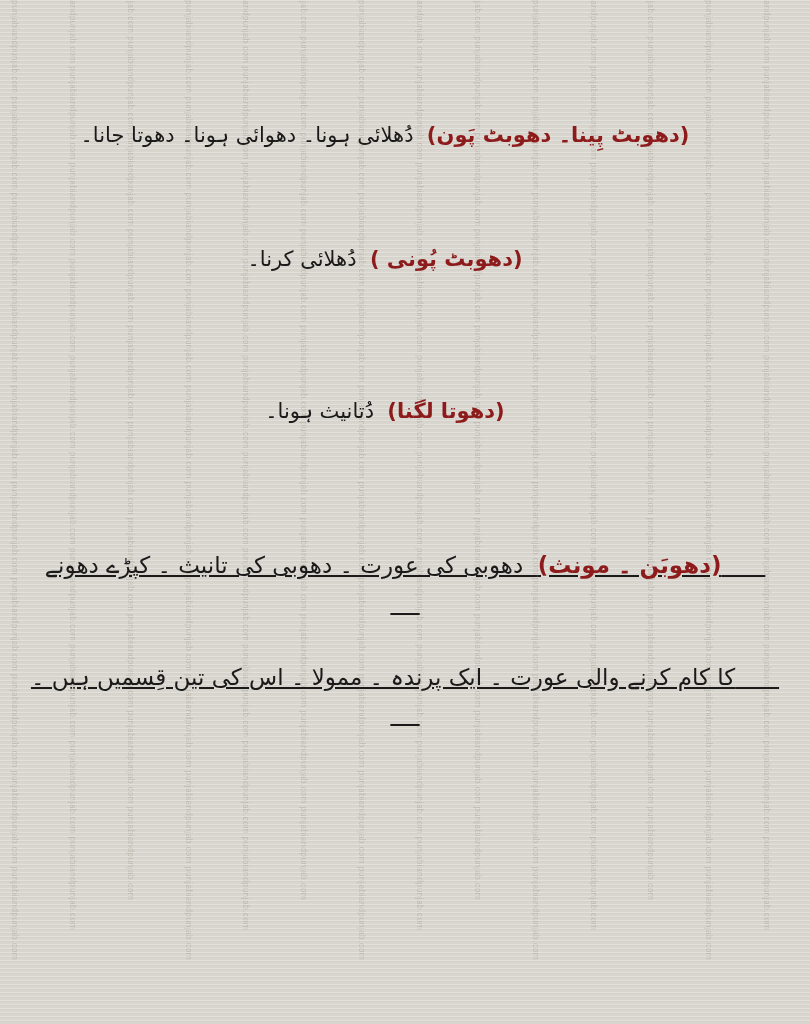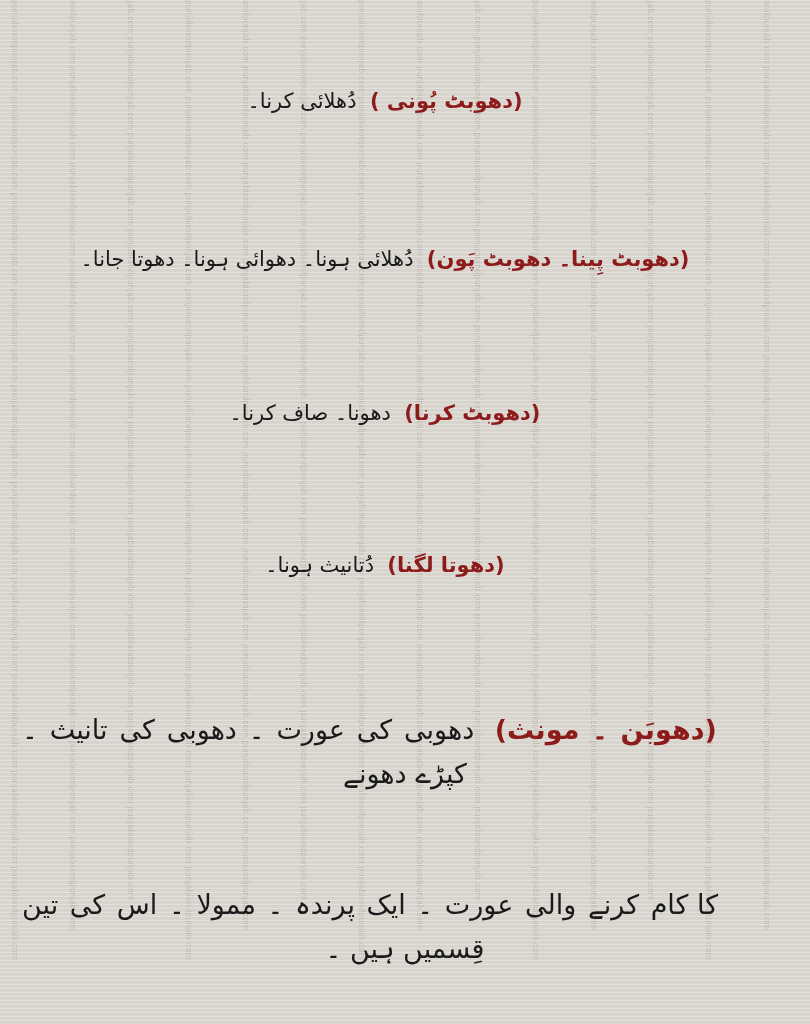--- a/index.html
+++ b/index.html
@@ -81,21 +81,21 @@
   }
 
   .line.center { text-align: center; }
   .line.justify { text-align: justify; text-align-last: center; }
 
   .headword {
     color: #8d1b1b;
     font-weight: bold;
   }
 
-  .big { font-size: 27px; }
+  .big { font-size: 23px; text-decoration: underline; }
 
   
   .e1 { margin-top: 22px; }
   .e2 { margin-top: 56px; }
   .e3 { margin-top: 52px; }
   .e4 { margin-top: 50px; }
   .e5 { margin-top: 52px; }
   .e6 { margin-top: 48px; }
 </style>
 </head>
@@ -114,37 +114,32 @@
     <div class="wm-col" style="left: 524.714px; top: 0px;">punjabiandpunjab.com   punjabiandpunjab.com   punjabiandpunjab.com   punjabiandpunjab.com   punjabiandpunjab.com   punjabiandpunjab.com   punjabiandpunjab.com   punjabiandpunjab.com   punjabiandpunjab.com   punjabiandpunjab.com   </div>
     <div class="wm-col" style="left: 582.571px; top: -30px;">punjabiandpunjab.com   punjabiandpunjab.com   punjabiandpunjab.com   punjabiandpunjab.com   punjabiandpunjab.com   punjabiandpunjab.com   punjabiandpunjab.com   punjabiandpunjab.com   punjabiandpunjab.com   punjabiandpunjab.com   </div>
     <div class="wm-col" style="left: 640.429px; top: -60px;">punjabiandpunjab.com   punjabiandpunjab.com   punjabiandpunjab.com   punjabiandpunjab.com   punjabiandpunjab.com   punjabiandpunjab.com   punjabiandpunjab.com   punjabiandpunjab.com   punjabiandpunjab.com   punjabiandpunjab.com   </div>
     <div class="wm-col" style="left: 698.286px; top: 0px;">punjabiandpunjab.com   punjabiandpunjab.com   punjabiandpunjab.com   punjabiandpunjab.com   punjabiandpunjab.com   punjabiandpunjab.com   punjabiandpunjab.com   punjabiandpunjab.com   punjabiandpunjab.com   punjabiandpunjab.com   </div>
     <div class="wm-col" style="left: 756.143px; top: -30px;">punjabiandpunjab.com   punjabiandpunjab.com   punjabiandpunjab.com   punjabiandpunjab.com   punjabiandpunjab.com   punjabiandpunjab.com   punjabiandpunjab.com   punjabiandpunjab.com   punjabiandpunjab.com   punjabiandpunjab.com   </div>
   </div>
 <div id="grain-layer"></div>
 
 <div id="page">
 
+  <div class="entry e2">
+    <div class="line center">
+      <span class="headword">(دھوبٹ پِینا۔ دھوبٹ پَون)</span><span>  دُھلائی ہونا۔ دھوائی ہونا۔ دھوتا جانا۔</span>
+    </div>
+  </div>
+
   <div class="entry e1">
     <div class="line center">
       <span class="headword">(دھوبٹ پُونی )</span><span>  دُھلائی کرنا۔</span>
     </div>
   </div>
 
-  <div class="entry e2">
-    <div class="line center">
-      <span class="headword">(دھوبٹ پِینا۔ دھوبٹ پَون)</span><span>  دُھلائی ہونا۔ دھوائی ہونا۔ دھوتا جانا۔</span>
-    </div>
-  </div>
-
-  <div class="entry e3">
-    <div class="line center">
-      <span class="headword">(دھوبٹ کرنا)</span><span>  دھونا۔ صاف کرنا۔</span>
-    </div>
-  </div>
 
   <div class="entry e4">
     <div class="line center">
       <span class="headword">(دھوتا لگنا)</span><span>  دُتانیث ہونا۔</span>
     </div>
   </div>
 
 
   <div class="entry e6">
     <div class="line justify big">

